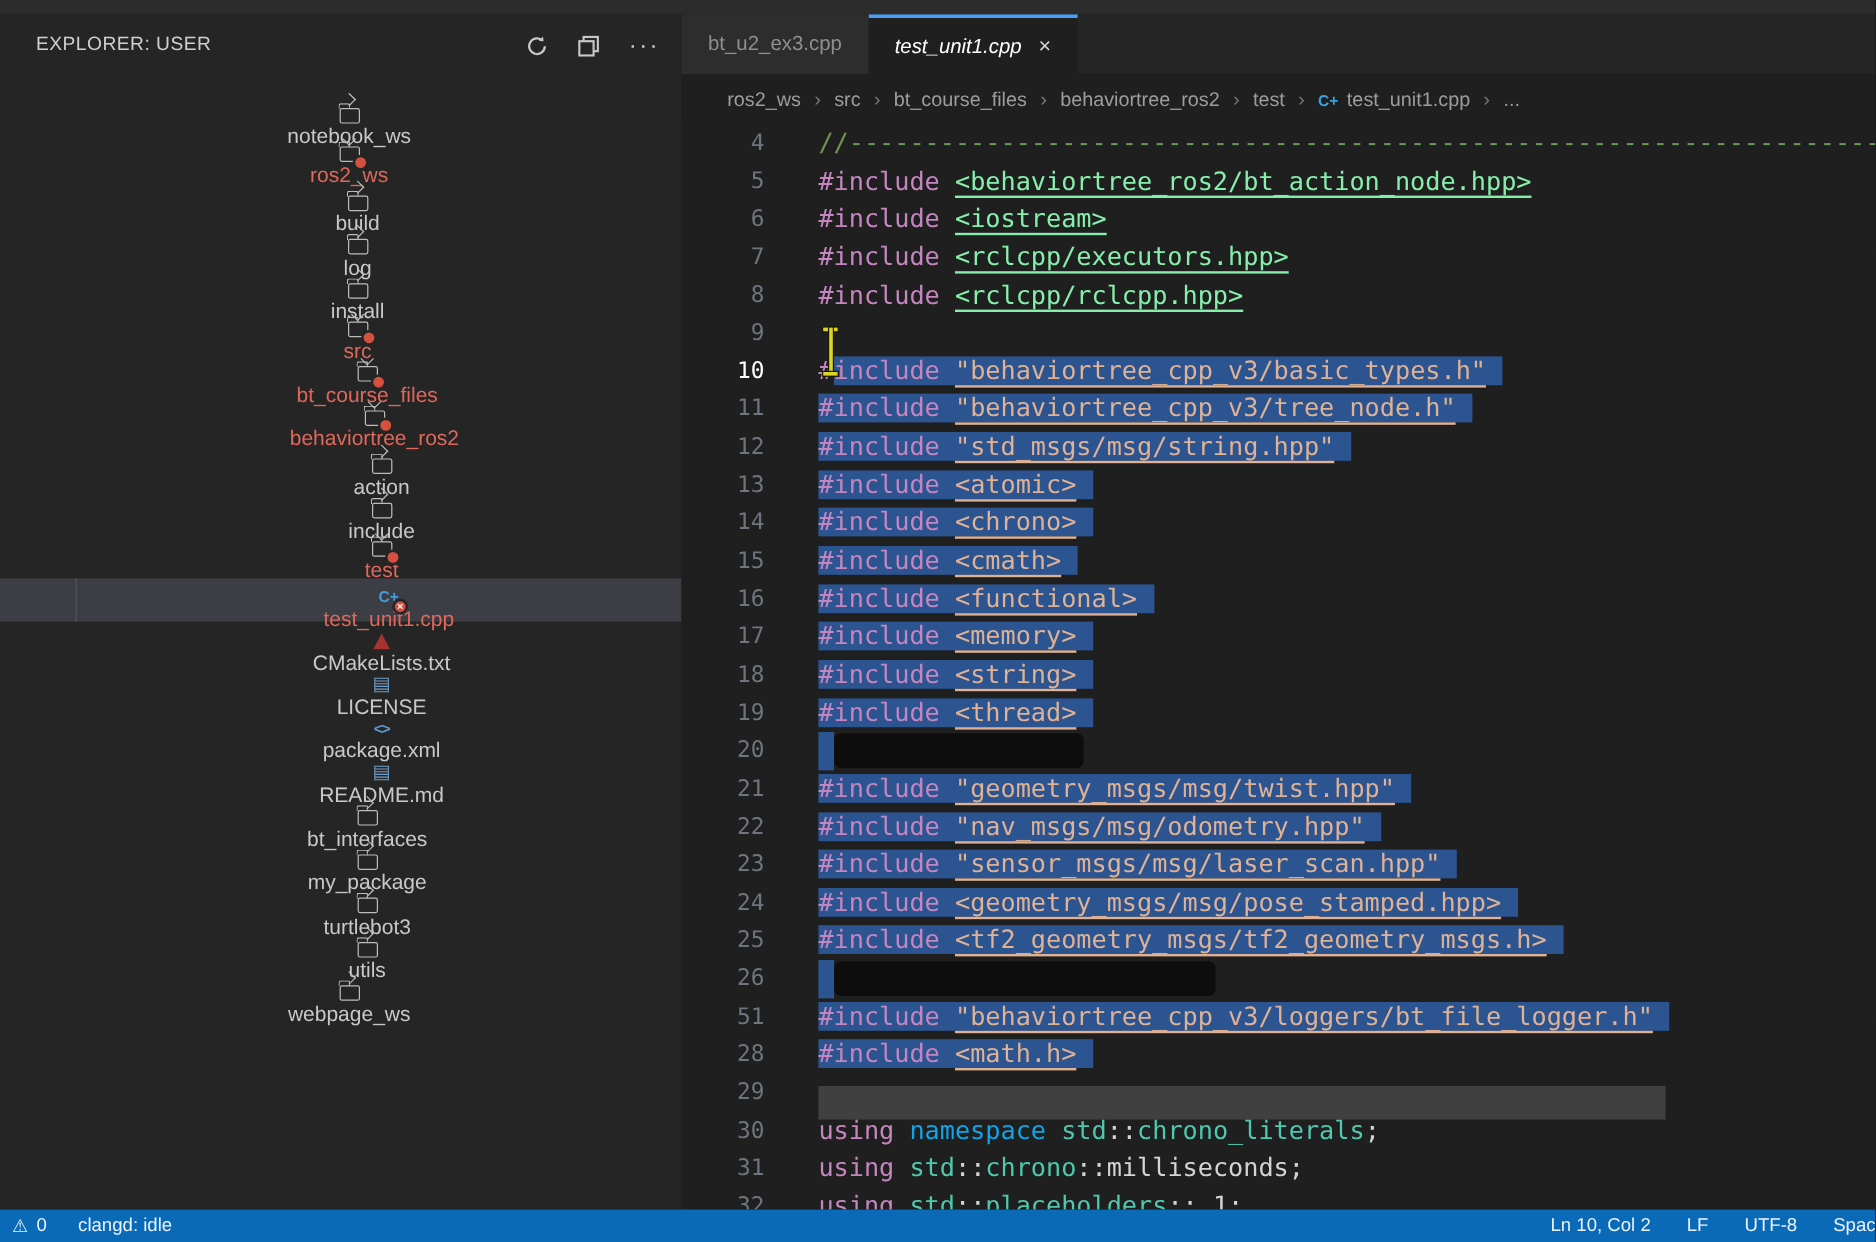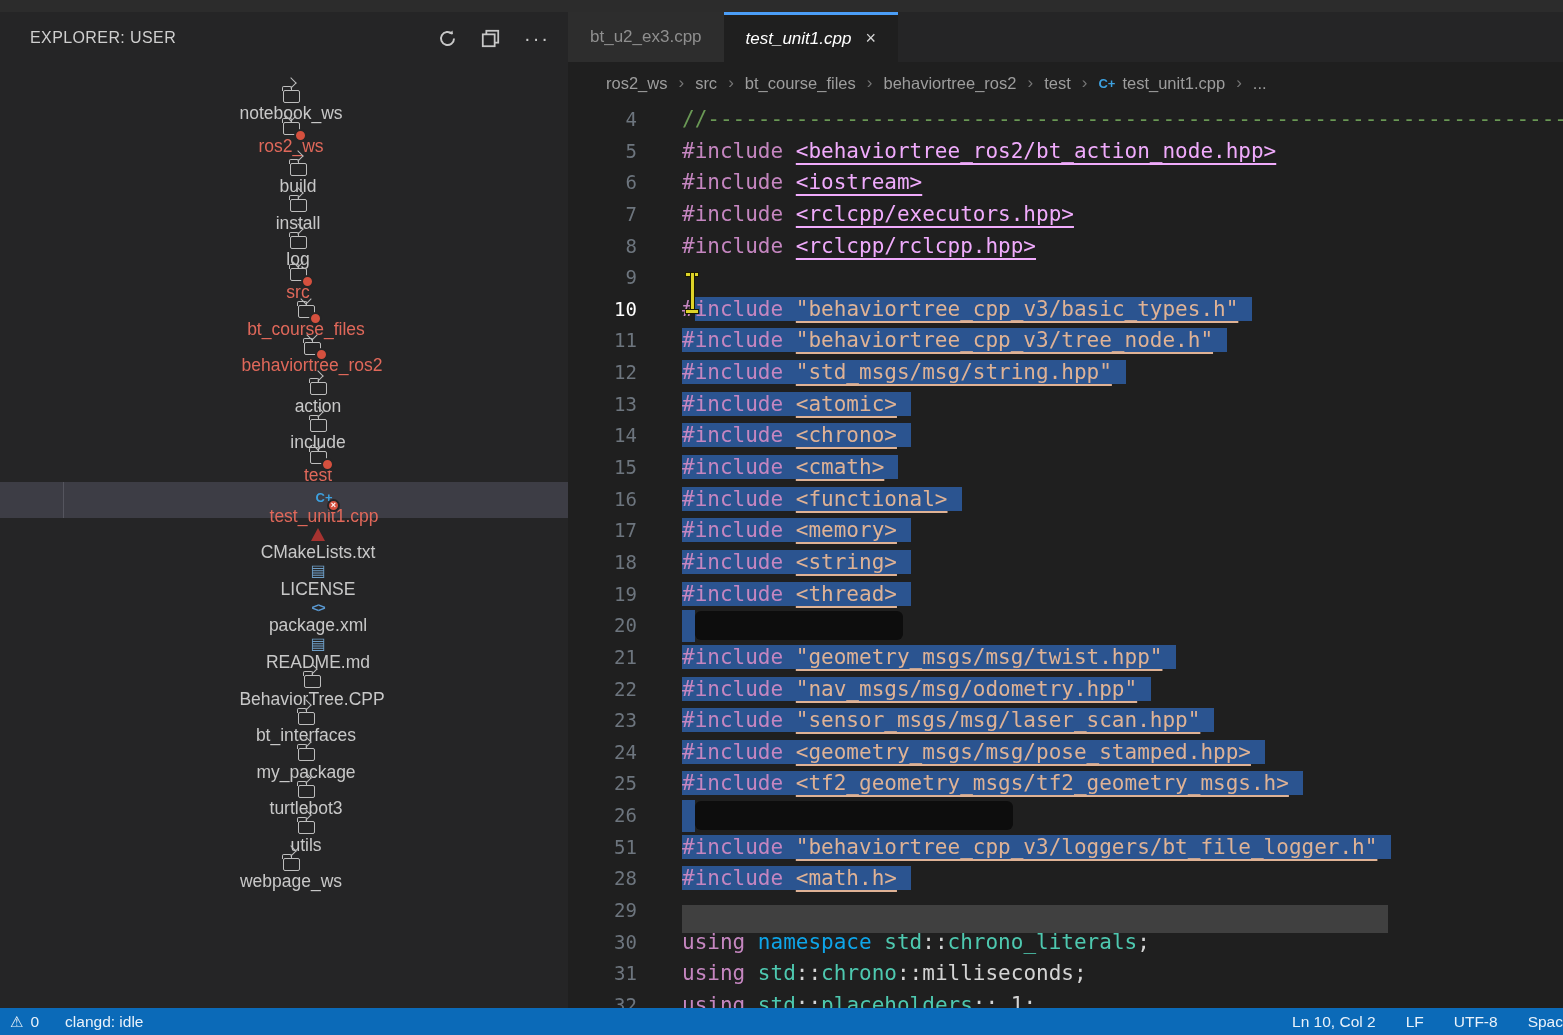--- a/index.html
+++ b/index.html
@@ -57,21 +57,21 @@
     font-family:"DejaVu Sans Mono", monospace; font-size:21px; }
   .code-line { position:relative; height:31.65px; line-height:31.65px; white-space:pre; display:flex; }
   .gutter { flex:0 0 69px; text-align:right; color:#6d757e; font-size:19px; }
   .gutter.active { color:#ffffff; }
   .ltext { margin-left:45px; }
   .selspan { background:#2b5490; padding-right:14px; }
   .stub { display:inline-block; background:#2b5490; width:13px; height:31.65px; vertical-align:top; }
   .darkbox { display:inline-block; background:#0d0d0d; border-radius:6px; height:29px; vertical-align:top; margin-top:1px; }
   .tk-com  { color:#6a9955; }
   .tk-dir  { color:#c586c0; }
-  .tk-str  { color:#f0abfc; text-decoration:underline; text-underline-offset:5px; text-decoration-thickness:1.5px; }
+  .tk-str  { color:#86efac; text-decoration:underline; text-underline-offset:5px; text-decoration-thickness:1.5px; }
   .tk-kw   { color:#c586c0; }
   .tk-kw2  { color:#0ea5e9; }
   .tk-type { color:#4ec9b0; }
   .tk-plain{ color:#d4d4d4; }
   .sel .tk-str { color:#dfb295; }
 
   #hscroll { position:absolute; left:114px; top:893px; width:706px; height:28px;
     background:rgba(150,150,150,.28); z-index:5; }
 
   
@@ -134,28 +134,28 @@
           <span class="ico">
             <span class="folder-icon"></span>
           </span>
           <span class="lbl">build</span>
         </div>
         <div class="row" style="padding-left: 28px;">
           <span class="chev closed"></span>
           <span class="ico">
             <span class="folder-icon"></span>
           </span>
+          <span class="lbl">log</span>
+        </div>
+        <div class="row" style="padding-left: 28px;">
+          <span class="chev closed"></span>
+          <span class="ico">
+            <span class="folder-icon"></span>
+          </span>
           <span class="lbl">install</span>
-        </div>
-        <div class="row" style="padding-left: 28px;">
-          <span class="chev closed"></span>
-          <span class="ico">
-            <span class="folder-icon"></span>
-          </span>
-          <span class="lbl">log</span>
         </div>
         <div class="row err" style="padding-left: 28px;">
           <span class="chev open"></span>
           <span class="ico">
             <span class="folder-icon"></span>
             <span class="badge"></span>
           </span>
           <span class="lbl">src</span>
         </div>
         <div class="row err" style="padding-left: 44px;">
@@ -225,27 +225,20 @@
             <span class="xml-ico">&lt;&gt;</span>
           </span>
           <span class="lbl">package.xml</span>
         </div>
         <div class="row" style="padding-left: 68px;">
           <span class="chev none"></span>
           <span class="ico">
             <span class="book-ico">▤</span>
           </span>
           <span class="lbl">README.md</span>
-        </div>
-        <div class="row" style="padding-left: 56px;">
-          <span class="chev closed"></span>
-          <span class="ico">
-            <span class="folder-icon"></span>
-          </span>
-          <span class="lbl">BehaviorTree.CPP</span>
         </div>
         <div class="row" style="padding-left: 44px;">
           <span class="chev closed"></span>
           <span class="ico">
             <span class="folder-icon"></span>
           </span>
           <span class="lbl">bt_interfaces</span>
         </div>
         <div class="row" style="padding-left: 44px;">
           <span class="chev closed"></span>

